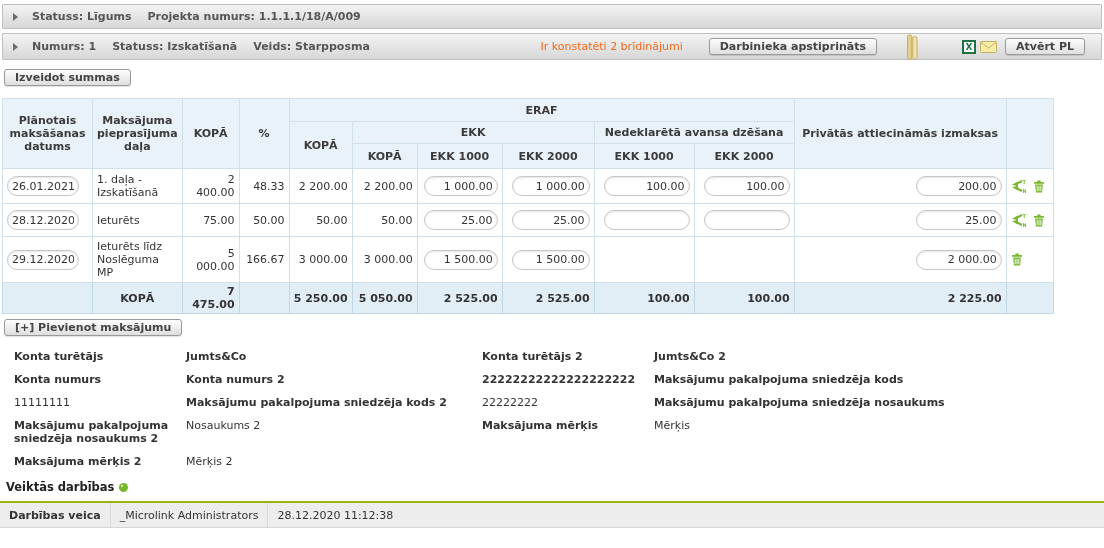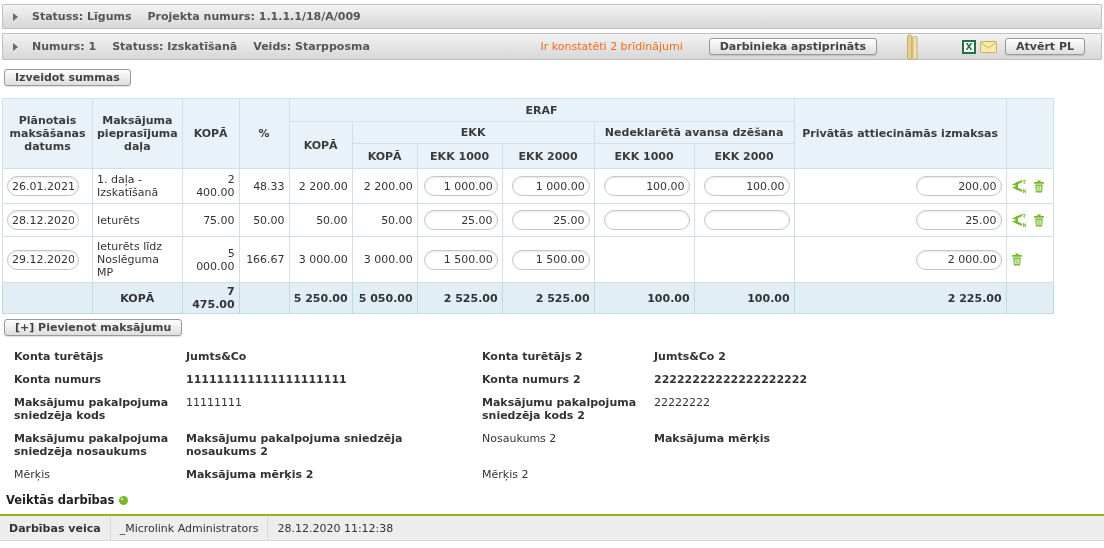--- a/index.html
+++ b/index.html
@@ -263,21 +263,20 @@
 <button class="btn small add-btn">[+] Pievienot maksājumu</button>
 
 
 <div class="details">
   <div class="d-label">Konta turētājs</div>
   <div class="d-value vbold">Jumts&amp;Co</div>
   <div class="d-label">Konta turētājs 2</div>
   <div class="d-value vbold">Jumts&amp;Co 2</div>
 
   <div class="d-label">Konta numurs</div>
-  <div class="d-value vbold">111111111111111111111</div>
   <div class="d-label">Konta numurs 2</div>
   <div class="d-value vbold">22222222222222222222</div>
 
   <div class="d-label">Maksājumu pakalpojuma sniedzēja kods</div>
   <div class="d-value">11111111</div>
   <div class="d-label">Maksājumu pakalpojuma sniedzēja kods 2</div>
   <div class="d-value">22222222</div>
 
   <div class="d-label">Maksājumu pakalpojuma sniedzēja nosaukums</div>
   <div class="d-label">Maksājumu pakalpojuma sniedzēja nosaukums 2</div>

